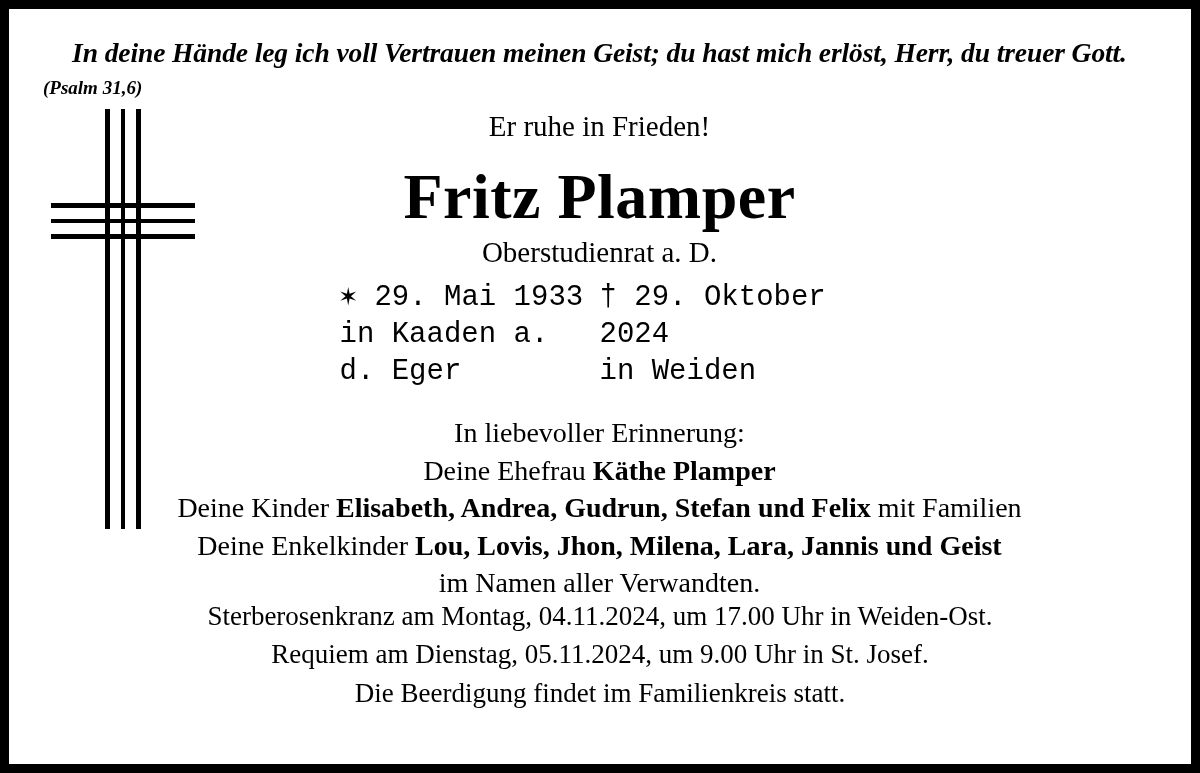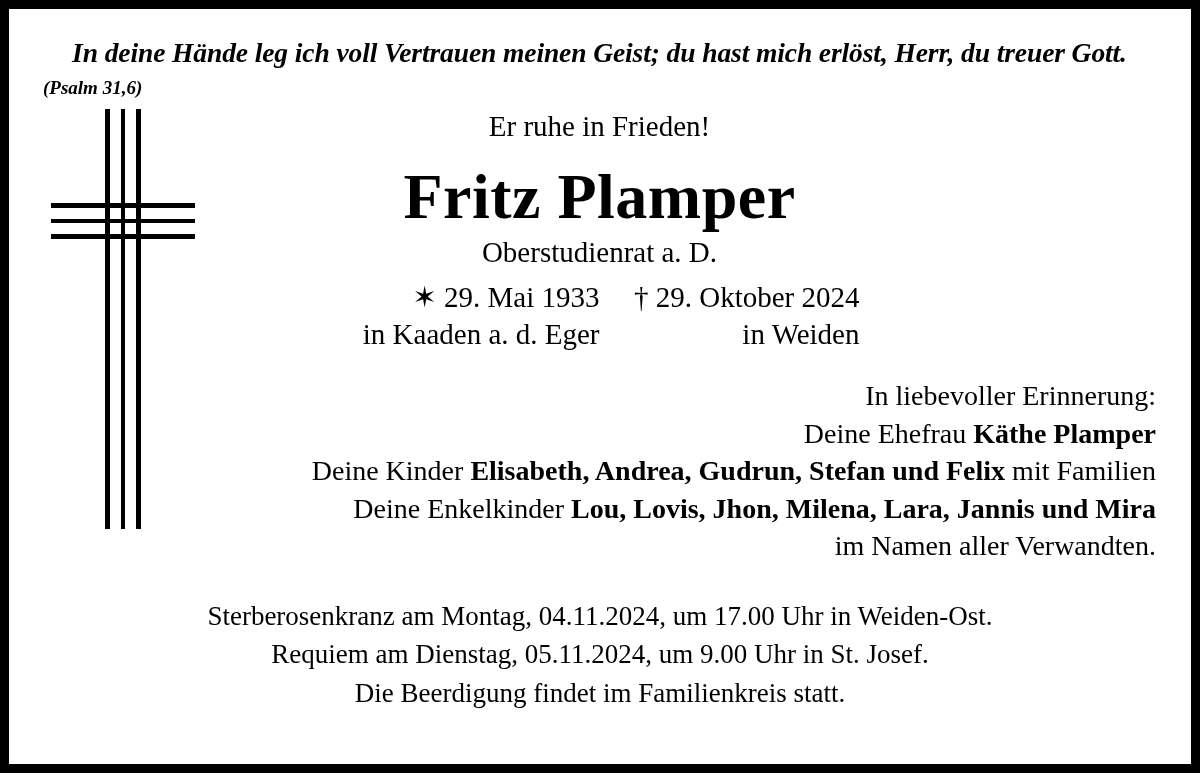--- a/index.html
+++ b/index.html
@@ -116,37 +116,37 @@
   }
   .dates {
     margin-top: 10px;
     font-size: 29px;
     display: flex;
     justify-content: center;
     gap: 0;
   }
   .dates .col {
     width: 260px;
-    text-align: right;
+    text-align: left;
     line-height: 1.28;
+    font-family: Liberation Mono, monospace;
   }
   .dates .col .place {
     display: block;
   }
 
   
   .family {
     margin-top: 24px;
     text-align: center;
     font-size: 28px;
     line-height: 1.34;
   }
   .family .line {
     white-space: nowrap;
-    text-align: right;
   }
   .family b {
     font-weight: bold;
   }
 
   
   .services {
     position: absolute;
     left: 34px;
     right: 34px;
@@ -195,21 +195,21 @@
 
     <div class="family">
       <div class="line">In liebevoller Erinnerung:</div>
       <div class="line">
         <span>Deine Ehefrau </span><b>Käthe Plamper</b>
       </div>
       <div class="line">
         <span>Deine Kinder </span><b>Elisabeth, Andrea, Gudrun, Stefan und Felix</b><span> mit Familien</span>
       </div>
       <div class="line">
-        <span>Deine Enkelkinder </span><b>Lou, Lovis, Jhon, Milena, Lara, Jannis und Mira</b>
+        <span>Deine Enkelkinder </span><b>Lou, Lovis, Jhon, Milena, Lara, Jannis und Geist</b>
       </div>
       <div class="line">im Namen aller Verwandten.</div>
     </div>
 
     <div class="services">
       <div>Sterberosenkranz am Montag, 04.11.2024, um 17.00 Uhr in Weiden-Ost.</div>
       <div>Requiem am Dienstag, 05.11.2024, um 9.00 Uhr in St. Josef.</div>
       <div>Die Beerdigung findet im Familienkreis statt.</div>
       <div class="gap"></div>
     </div>

